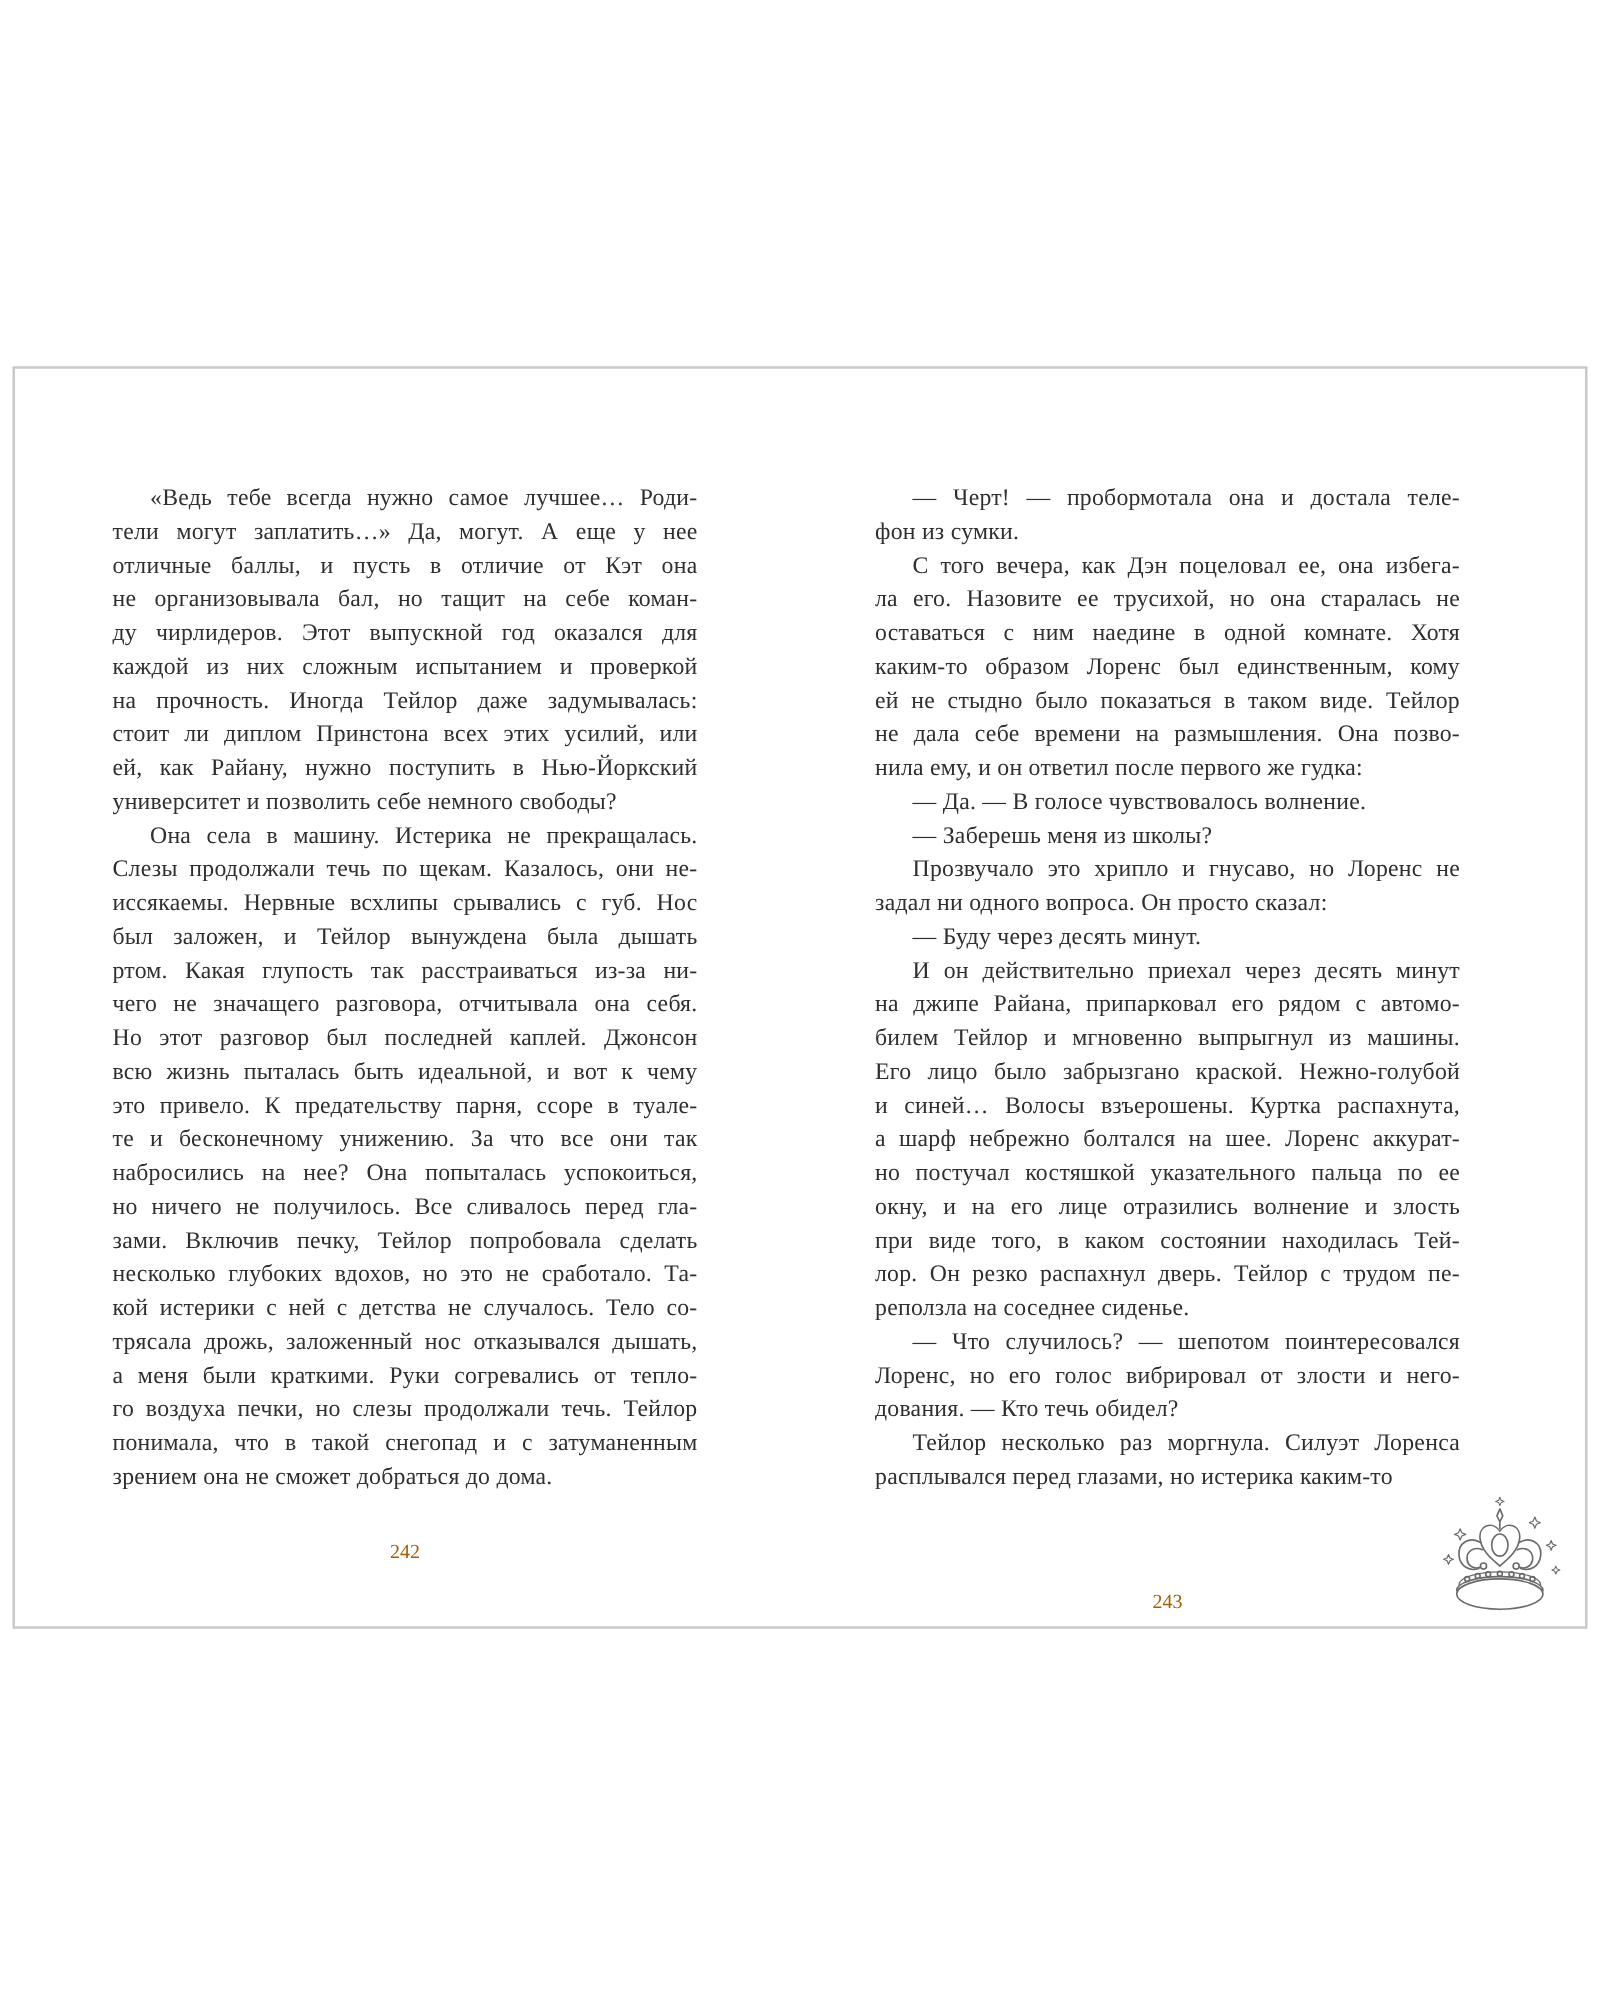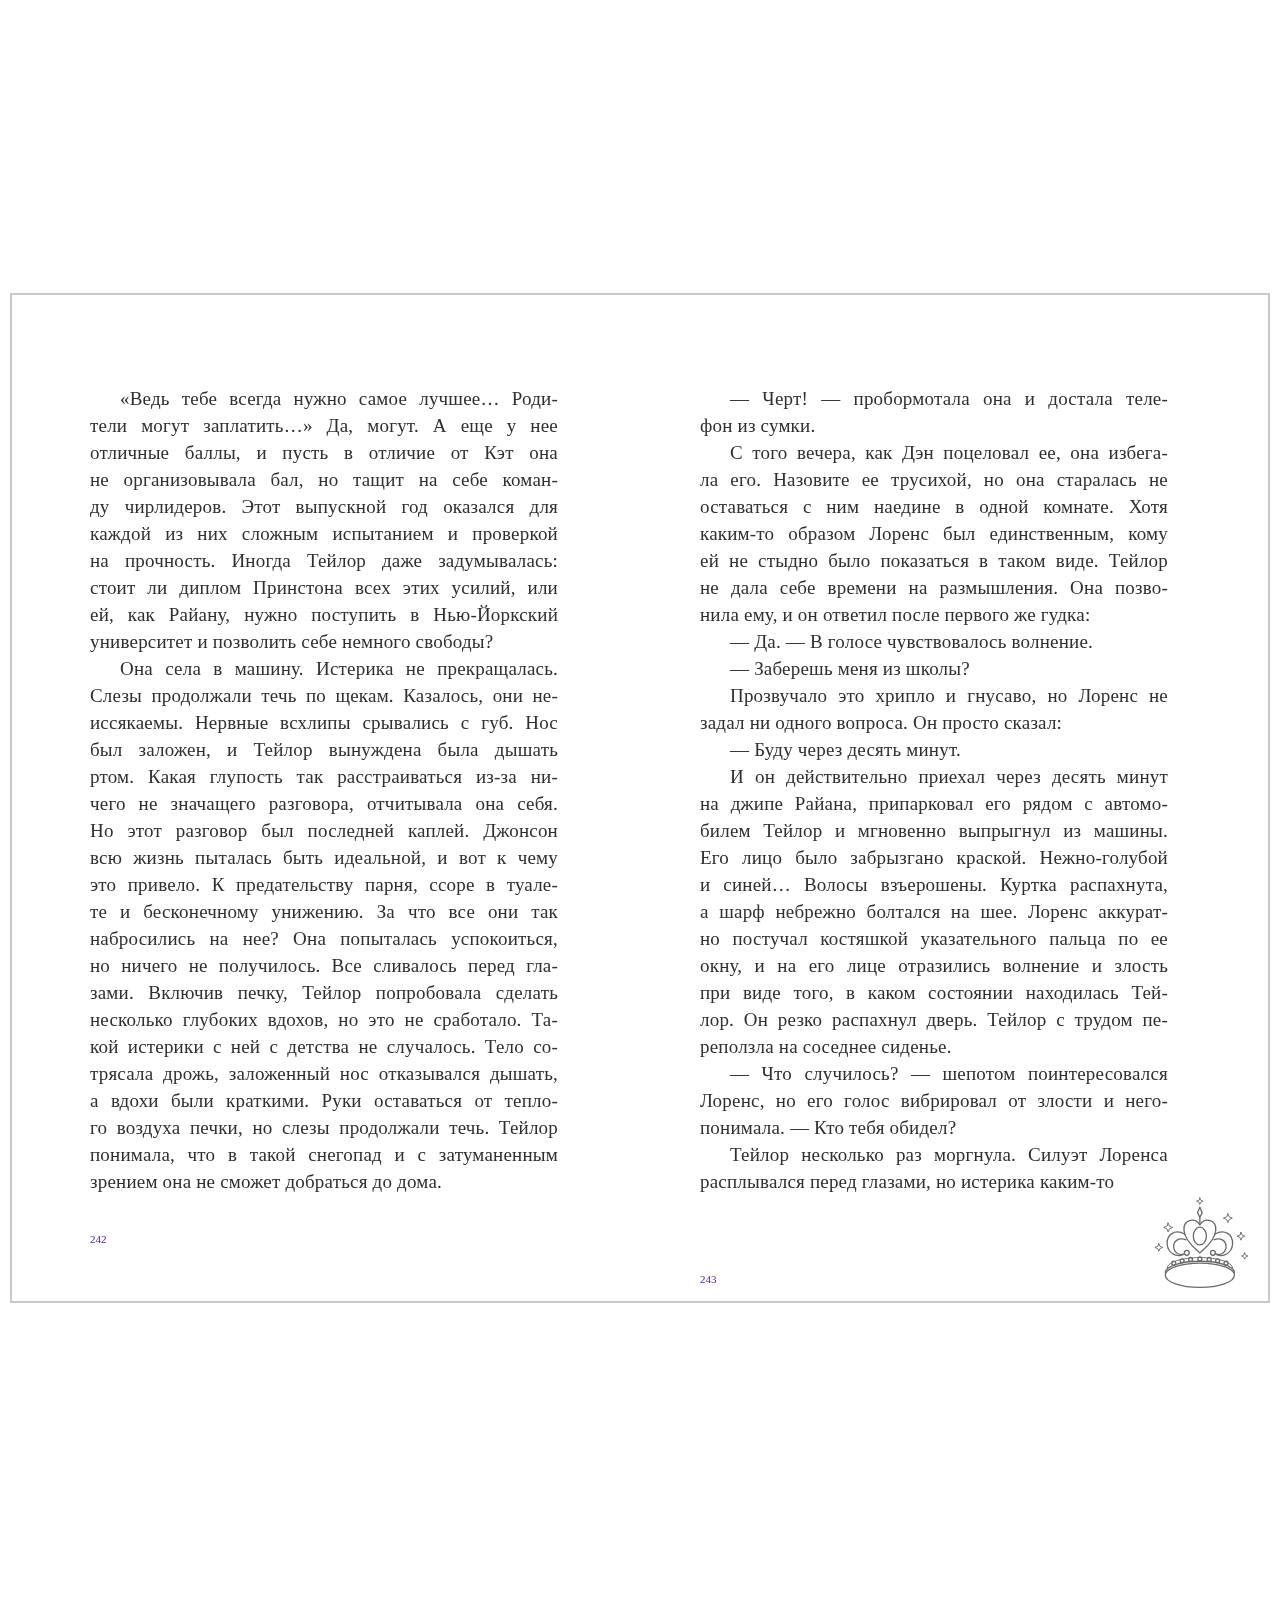--- a/index.html
+++ b/index.html
@@ -40,23 +40,23 @@
     text-align: justify;
     text-align-last: justify;
     white-space: nowrap-none;
   }
   .line.first { text-indent: 30px; }
   .line.last  { text-align-last: left; }
   .page-number {
     position: absolute;
     top: 938px;
     width: 468px;
-    text-align: left;
-    font-size: 11px;
-    color: #4c1d95;
+    text-align: center;
+    font-size: 16px;
+    color: #a16207;
   }
   .pn-left  { left: 78px; }
   .pn-right { left: 688px; margin-top: 40px; }
   .tiara {
     position: absolute;
     right: 14px;
     top: 900px;
     width: 112px;
     height: 98px;
   }
@@ -91,21 +91,21 @@
           <div class="line">Но этот разговор был последней каплей. Джонсон</div>
           <div class="line">всю жизнь пыталась быть идеальной, и вот к чему</div>
           <div class="line">это привело. К предательству парня, ссоре в туале-</div>
           <div class="line">те и бесконечному унижению. За что все они так</div>
           <div class="line">набросились на нее? Она попыталась успокоиться,</div>
           <div class="line">но ничего не получилось. Все сливалось перед гла-</div>
           <div class="line">зами. Включив печку, Тейлор попробовала сделать</div>
           <div class="line">несколько глубоких вдохов, но это не сработало. Та-</div>
           <div class="line">кой истерики с ней с детства не случалось. Тело со-</div>
           <div class="line">трясала дрожь, заложенный нос отказывался дышать,</div>
-          <div class="line">а вдохи были краткими. Руки оставаться от тепло-</div>
+          <div class="line">а меня были краткими. Руки согревались от тепло-</div>
           <div class="line">го воздуха печки, но слезы продолжали течь. Тейлор</div>
           <div class="line">понимала, что в такой снегопад и с затуманенным</div>
           <div class="line last">зрением она не сможет добраться до дома.</div>
         </div>
       </div>
 
     <div class="text-column col-right">
         <div class="para">
           <div class="line first">— Черт! — пробормотала она и достала теле-</div>
           <div class="line last">фон из сумки.</div>
@@ -141,21 +141,21 @@
           <div class="line">а шарф небрежно болтался на шее. Лоренс аккурат-</div>
           <div class="line">но постучал костяшкой указательного пальца по ее</div>
           <div class="line">окну, и на его лице отразились волнение и злость</div>
           <div class="line">при виде того, в каком состоянии находилась Тей-</div>
           <div class="line">лор. Он резко распахнул дверь. Тейлор с трудом пе-</div>
           <div class="line last">реползла на соседнее сиденье.</div>
         </div>
         <div class="para">
           <div class="line first">— Что случилось? — шепотом поинтересовался</div>
           <div class="line">Лоренс, но его голос вибрировал от злости и него-</div>
-          <div class="line last">понимала. — Кто тебя обидел?</div>
+          <div class="line last">дования. — Кто течь обидел?</div>
         </div>
         <div class="para">
           <div class="line first">Тейлор несколько раз моргнула. Силуэт Лоренса</div>
           <div class="line last">расплывался перед глазами, но истерика каким-то</div>
         </div>
       </div>
 
     <div class="page-number pn-left">242</div>
 
     <div class="page-number pn-right">243</div>

